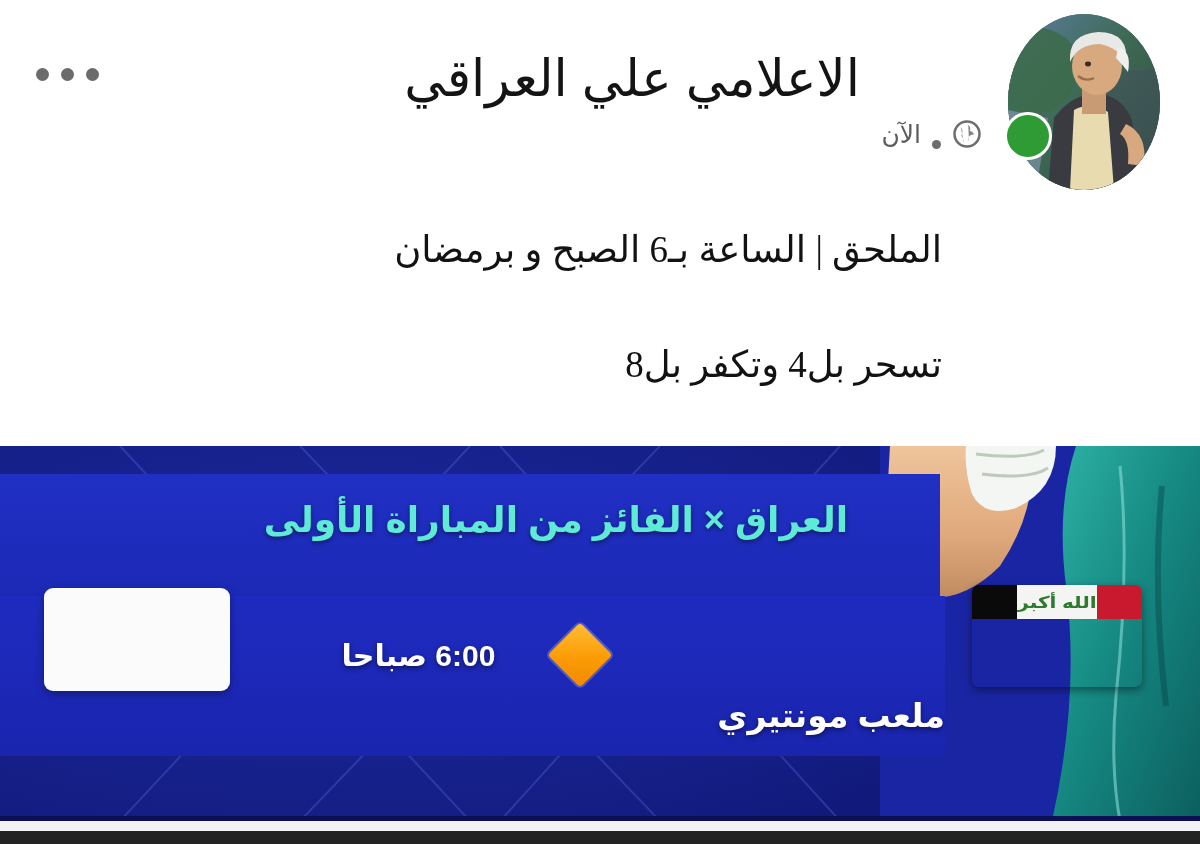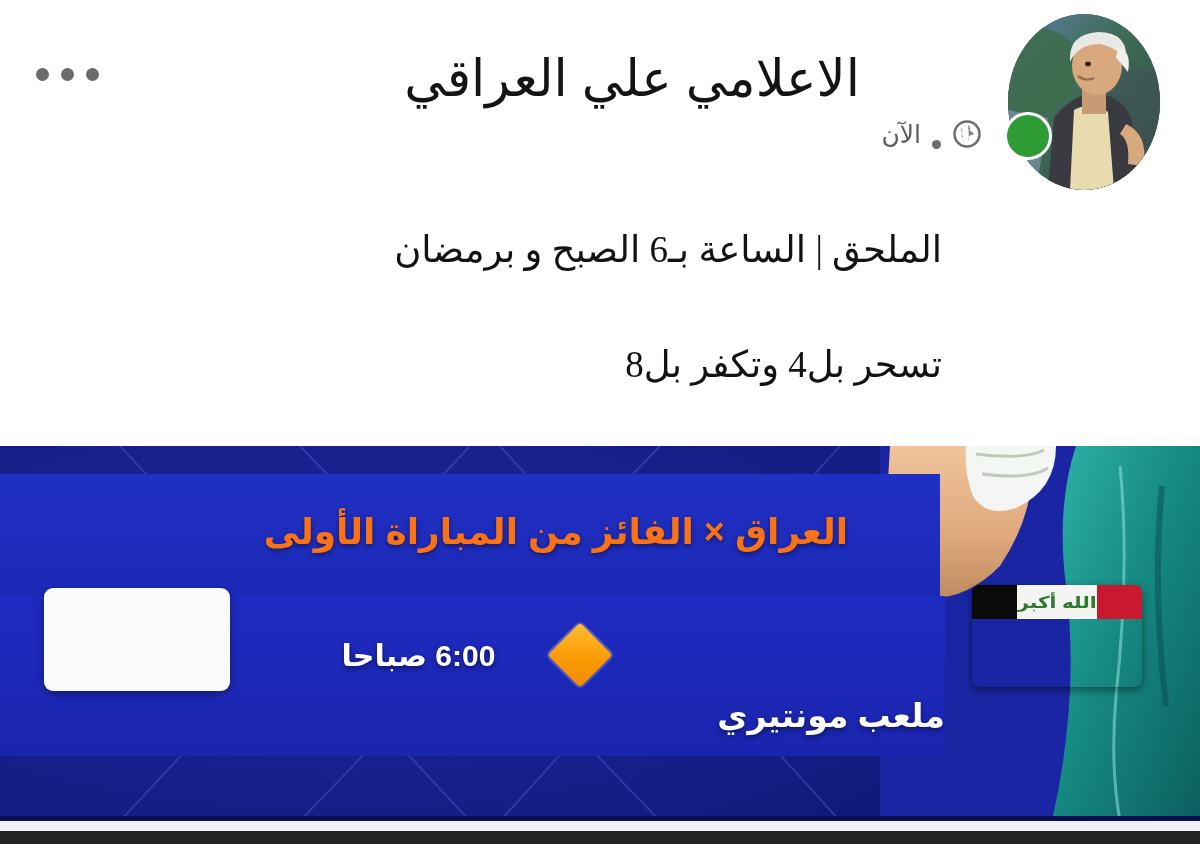--- a/index.html
+++ b/index.html
@@ -156,25 +156,25 @@
   }
   .panel-bottom {
     position:absolute;
     left:0; top:150px;
     width:945px; height:160px;
     background:linear-gradient(180deg,#1e2bc0 0%,#1a25ae 100%);
   }
 
   .headline {
     position:absolute;
-    top:65px;
+    top:53px;
     right:352px;
     font-size:36px;
     font-weight:bold;
-    color:#f97316;
+    color:#5eead4;
     direction:rtl;
     white-space:nowrap;
     text-shadow:0 2px 5px rgba(0,0,0,.45);
     letter-spacing:.5px;
   }
 
   .flag-iraq {
     position:absolute;
     top:585px - 446px;
     top:139px;

